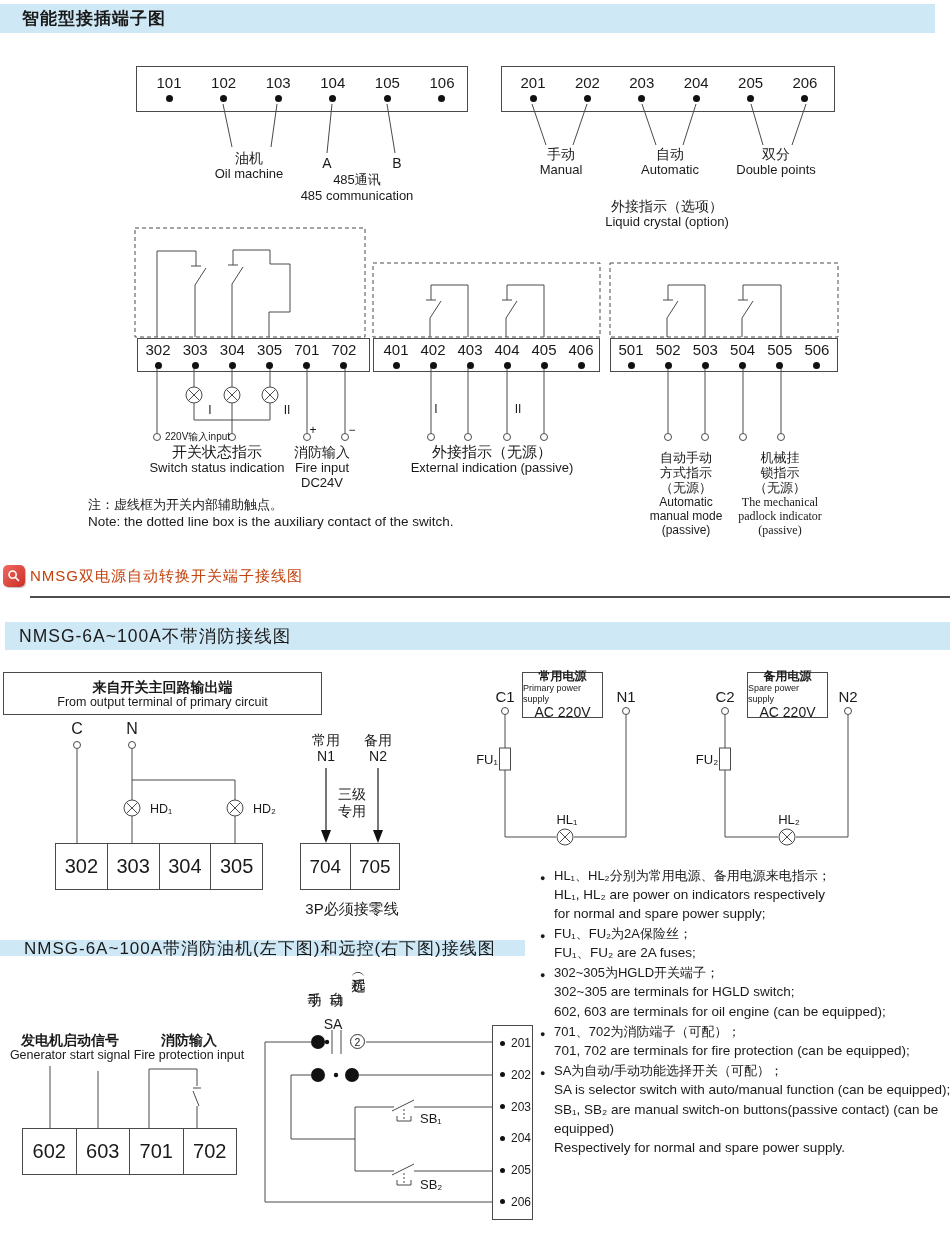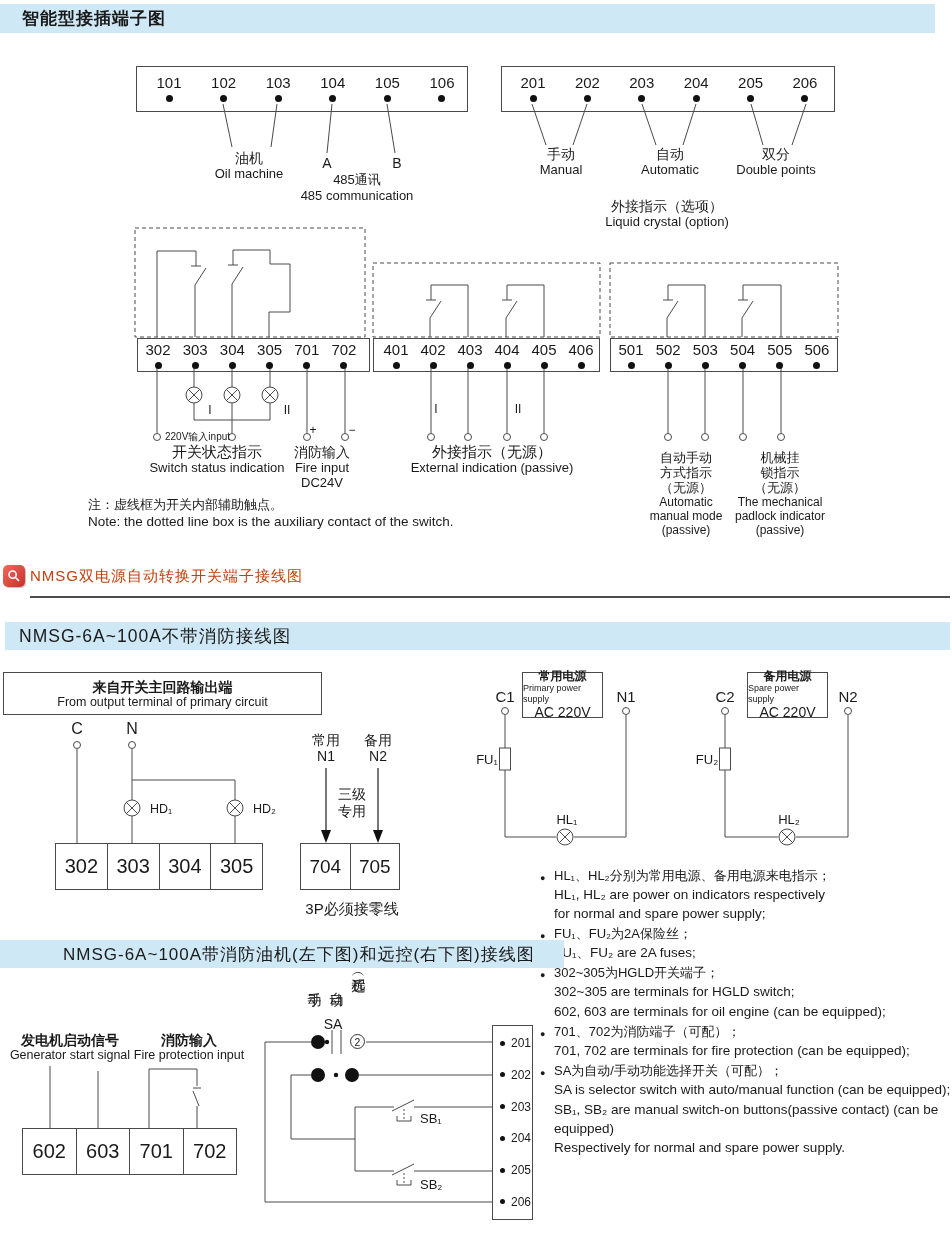--- a/index.html
+++ b/index.html
@@ -360,21 +360,21 @@
 方式指示
 （无源）</div>
     <div class="en prel" style="font-size:12px;line-height:14px;">Automatic
 manual mode
 (passive)</div>
   </div>
   <div class="lb" style="left:720px;top:450px;width:120px;">
     <div class="cn prel" style="font-size:13px;line-height:15px;">机械挂
 锁指示
 （无源）</div>
-    <div class="en prel" style="font-size:12px;line-height:14px;">The mechanical
+    <div class="en prel" style="font-size:12px;line-height:14px;font-family:Liberation Serif, serif;">The mechanical
 padlock indicator
 (passive)</div>
   </div>
 
   <div class="lb left" style="left:88px;top:496px;width:460px;">
     <div class="cn" style="font-size:13px;line-height:17px;">注：虚线框为开关内部辅助触点。</div>
     <div class="en" style="font-size:13.5px;line-height:17px;">Note: the dotted line box is the auxiliary contact of the switch.</div>
   </div>
 
   <div class="redhead" style="left:3px;top:565px;">
@@ -467,21 +467,21 @@
       <div class="note">
       <div class="note-cn">SA为自动/手动功能选择开关（可配）；</div>
       <div class="note-en">SA is selector switch with auto/manual function (can be equipped);</div>
     </div>
       <div class="note">
       <div class="note-en">SB₁, SB₂ are manual switch-on buttons(passive contact) (can be equipped)
 Respectively for normal and spare power supply.</div>
     </div>
     </div>
 
-  <div class="bar" style="left:0;top:940px;width:525px;height:28px;padding-left:39px;">
+  <div class="bar" style="left:0;top:940px;width:525px;height:16px;">
     <span class="bt" style="margin-left:24px;font-weight:normal;font-size:17px;">NMSG-6A~100A带消防油机(左下图)和远控(右下图)接线图</span>
   </div>
 
   <div class="lb" style="left:5px;top:1032px;width:130px;">
     <div class="cn" style="font-weight:bold;">发电机启动信号</div>
     <div class="sm">Generator start signal</div>
   </div>
   <div class="lb" style="left:133px;top:1032px;width:112px;">
     <div class="cn" style="font-weight:bold;">消防输入</div>
     <div class="sm">Fire protection input</div>

